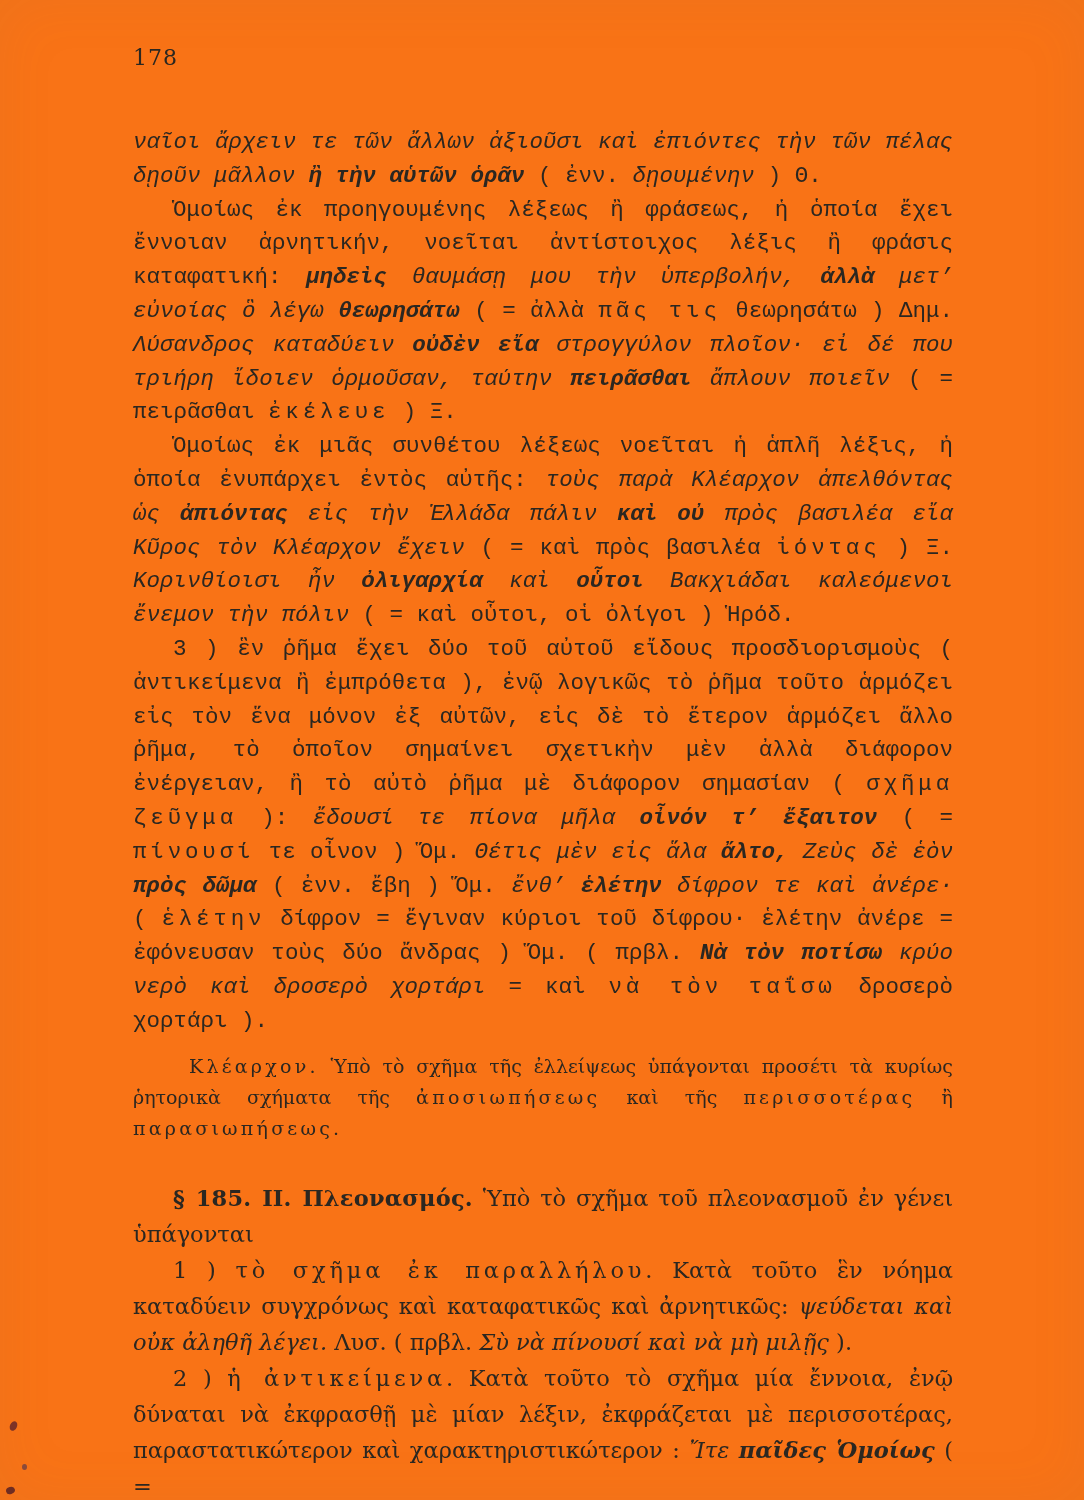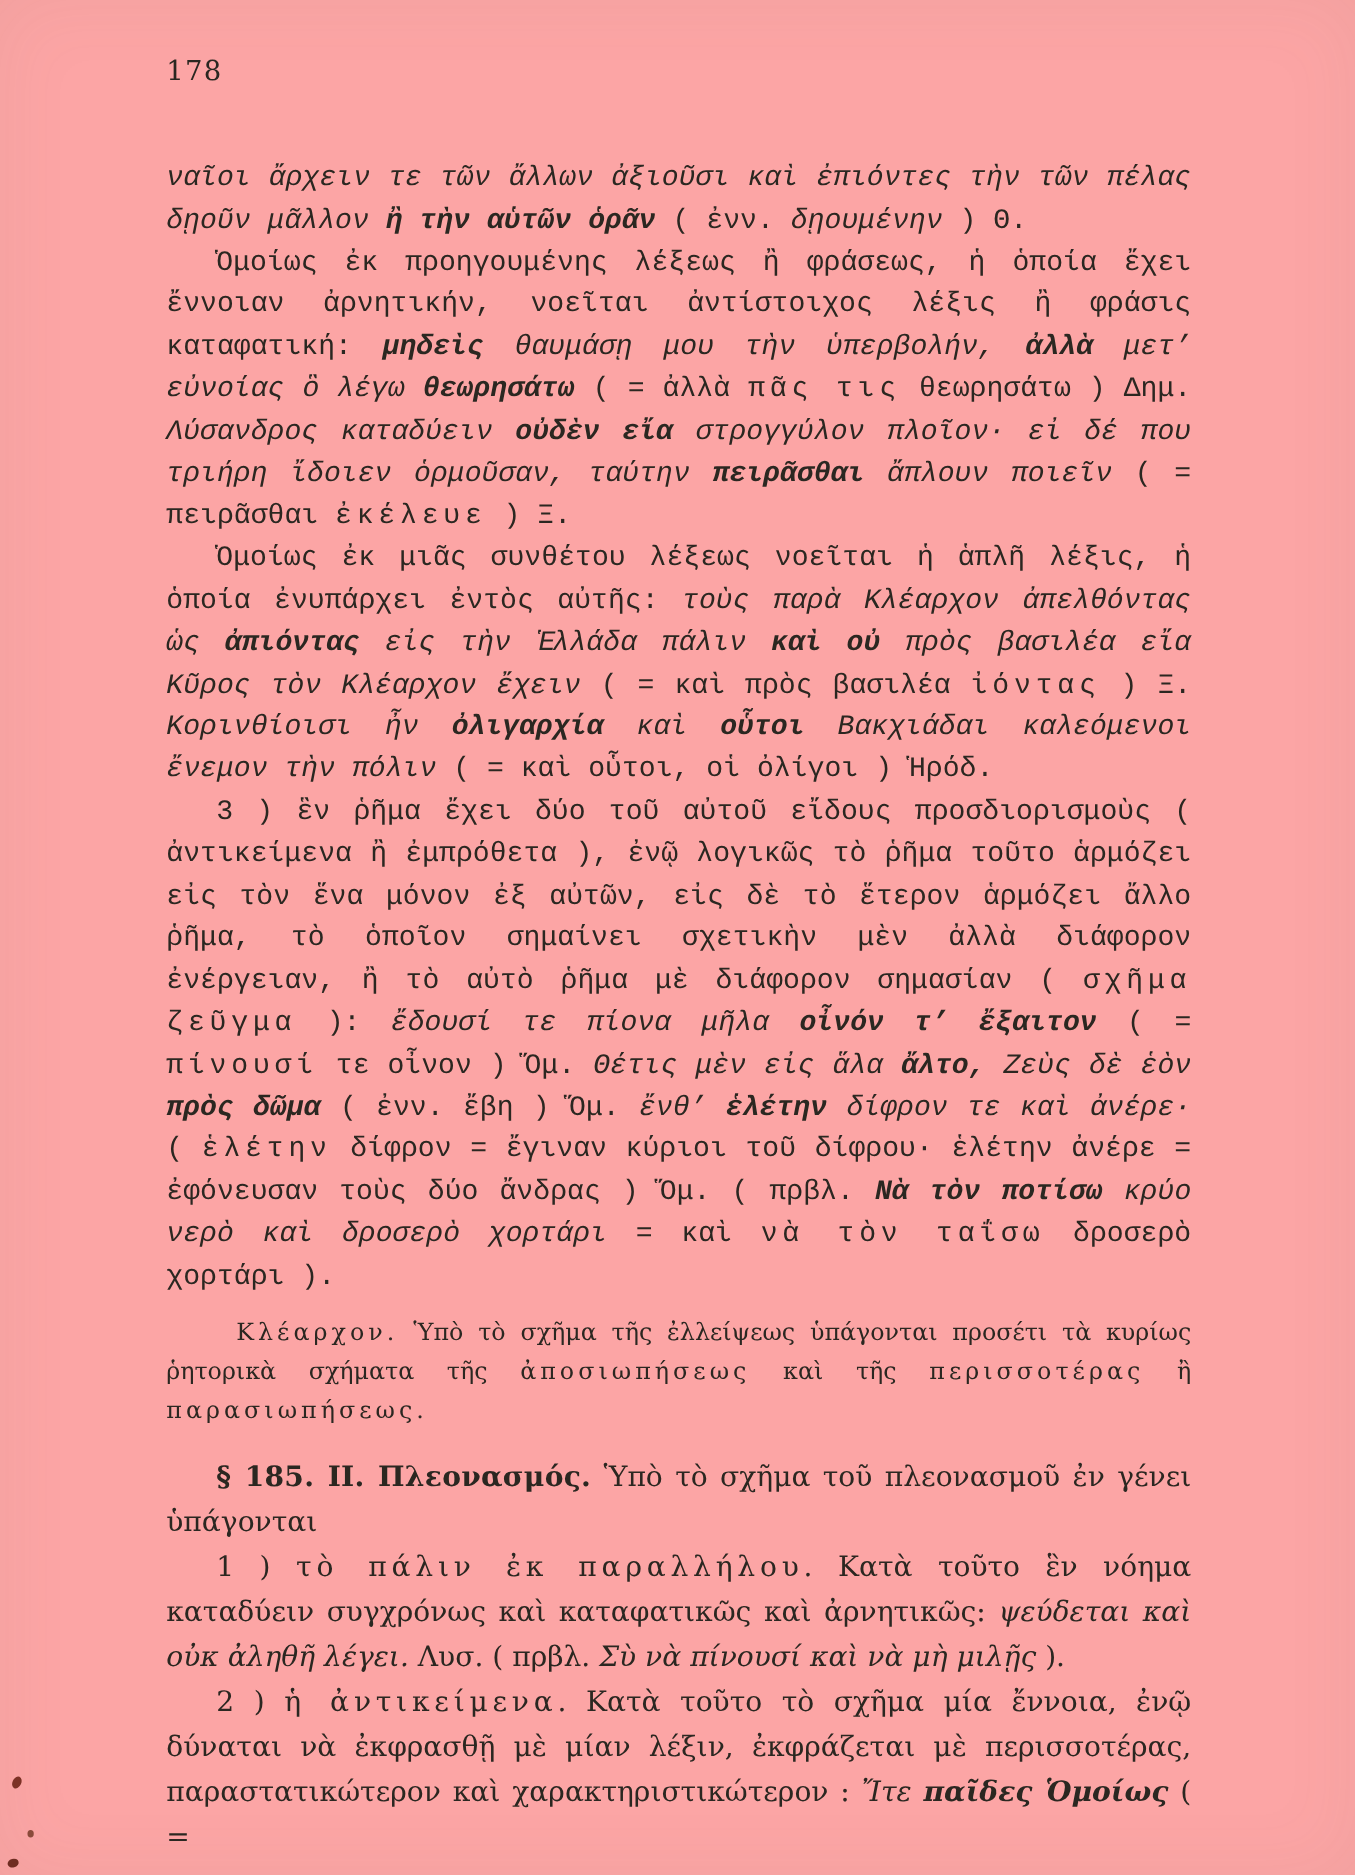--- a/index.html
+++ b/index.html
@@ -5,21 +5,21 @@
   html, body {
     margin: 0;
     padding: 0;
     background: #e8e6e0;
   }
   .page {
     position: relative;
     width: 1084px;
     height: 1500px;
     margin: 0 auto;
-    background: #fca5a5;
+    background: #f97316;
     color: #2b2721;
     font-family: "DejaVu Serif", "Liberation Serif", serif;
     overflow: hidden;
     box-shadow: inset 0 0 60px rgba(120,110,90,0.08);
   }
   .content {
     position: absolute;
     left: 133px;
     top: 46px;
     width: 820px;
@@ -46,21 +46,21 @@
   p.note {
     font-size: 19px;
     line-height: 31px;
     text-indent: 56px;
     margin-top: 12px;
   }
   p.section {
     font-size: 22.5px;
     line-height: 36px;
     text-indent: 40px;
-    margin-top: 20px;
+    margin-top: 36px;
   }
   p.item {
     font-size: 22.5px;
     line-height: 36px;
     text-indent: 40px;
   }
   .r-n  { font-style: normal; }
   .r-i  { font-style: italic; }
   .r-b  { font-weight: bold; }
   .r-bi { font-weight: bold; font-style: italic; }
@@ -81,20 +81,20 @@
 <div class="page">
   <div class="content">
     <p class="pageno">178</p>
     <div class="text-block">
         <p class="para first"><span class="r-i">ναῖοι ἄρχειν τε τῶν ἄλλων ἀξιοῦσι καὶ ἐπιόντες τὴν τῶν πέλας δῃοῦν μᾶλλον </span><span class="r-bi">ἢ τὴν αὑτῶν ὁρᾶν</span><span class="r-n"> ( ἐνν. </span><span class="r-i">δῃουμένην</span><span class="r-n"> ) Θ.</span></p>
         <p class="para"><span class="r-n">Ὁμοίως ἐκ προηγουμένης λέξεως ἢ φράσεως, ἡ ὁποία ἔχει ἔννοιαν ἀρνητικήν, νοεῖται ἀντίστοιχος λέξις ἢ φράσις καταφατική: </span><span class="r-bi">μηδεὶς</span><span class="r-i"> θαυμάσῃ μου τὴν ὑπερβολήν, </span><span class="r-bi">ἀλλὰ</span><span class="r-i"> μετ’ εὐνοίας ὃ λέγω </span><span class="r-bi">θεωρησάτω</span><span class="r-n"> ( = ἀλλὰ </span><span class="r-sp">πᾶς τις</span><span class="r-n"> θεωρησάτω ) Δημ. </span><span class="r-i">Λύσανδρος καταδύειν </span><span class="r-bi">οὐδὲν εἴα</span><span class="r-i"> στρογγύλον πλοῖον· εἰ δέ που τριήρη ἴδοιεν ὁρμοῦσαν, ταύτην </span><span class="r-bi">πειρᾶσθαι</span><span class="r-i"> ἄπλουν ποιεῖν</span><span class="r-n"> ( = πειρᾶσθαι </span><span class="r-sp">ἐκέλευε</span><span class="r-n"> ) Ξ.</span></p>
         <p class="para"><span class="r-n">Ὁμοίως ἐκ μιᾶς συνθέτου λέξεως νοεῖται ἡ ἁπλῆ λέξις, ἡ ὁποία ἐνυπάρχει ἐντὸς αὐτῆς: </span><span class="r-i">τοὺς παρὰ Κλέαρχον ἀπελθόντας ὡς </span><span class="r-bi">ἀπιόντας</span><span class="r-i"> εἰς τὴν Ἑλλάδα πάλιν </span><span class="r-bi">καὶ οὐ</span><span class="r-i"> πρὸς βασιλέα εἴα Κῦρος τὸν Κλέαρχον ἔχειν</span><span class="r-n"> ( = καὶ πρὸς βασιλέα </span><span class="r-sp">ἰόντας</span><span class="r-n"> ) Ξ. </span><span class="r-i">Κορινθίοισι ἦν </span><span class="r-bi">ὀλιγαρχία</span><span class="r-i"> καὶ </span><span class="r-bi">οὗτοι</span><span class="r-i"> Βακχιάδαι καλεόμενοι ἔνεμον τὴν πόλιν</span><span class="r-n"> ( = καὶ οὗτοι, οἱ ὀλίγοι ) Ἡρόδ.</span></p>
         <p class="para"><span class="r-n">3 ) ἓν ῥῆμα ἔχει δύο τοῦ αὐτοῦ εἴδους προσδιορισμοὺς ( ἀντικείμενα ἢ ἐμπρόθετα ), ἐνῷ λογικῶς τὸ ῥῆμα τοῦτο ἁρμόζει εἰς τὸν ἕνα μόνον ἐξ αὐτῶν, εἰς δὲ τὸ ἕτερον ἁρμόζει ἄλλο ῥῆμα, τὸ ὁποῖον σημαίνει σχετικὴν μὲν ἀλλὰ διάφορον ἐνέργειαν, ἢ τὸ αὐτὸ ῥῆμα μὲ διάφορον σημασίαν ( </span><span class="r-sp">σχῆμα ζεῦγμα</span><span class="r-n"> ): </span><span class="r-i">ἔδουσί τε πίονα μῆλα </span><span class="r-bi">οἶνόν τ’ ἔξαιτον</span><span class="r-n"> ( = </span><span class="r-sp">πίνουσί</span><span class="r-n"> τε οἶνον ) Ὅμ. </span><span class="r-i">Θέτις μὲν εἰς ἅλα </span><span class="r-bi">ἄλτο,</span><span class="r-i"> Ζεὺς δὲ ἑὸν </span><span class="r-bi">πρὸς δῶμα</span><span class="r-n"> ( ἐνν. ἔβη ) Ὅμ. </span><span class="r-i">ἔνθ’ </span><span class="r-bi">ἑλέτην</span><span class="r-i"> δίφρον τε καὶ ἀνέρε·</span><span class="r-n"> ( </span><span class="r-sp">ἑλέτην</span><span class="r-n"> δίφρον = ἔγιναν κύριοι τοῦ δίφρου· ἑλέτην ἀνέρε = ἐφόνευσαν τοὺς δύο ἄνδρας ) Ὅμ. ( πρβλ. </span><span class="r-bi">Νὰ τὸν ποτίσω</span><span class="r-i"> κρύο νερὸ καὶ δροσερὸ χορτάρι</span><span class="r-n"> = καὶ </span><span class="r-sp">νὰ τὸν ταΐσω</span><span class="r-n"> δροσερὸ χορτάρι ).</span></p>
         <p class="note"><span class="r-sp">Κλέαρχον.</span><span class="r-n"> Ὑπὸ τὸ σχῆμα τῆς ἐλλείψεως ὑπάγονται προσέτι τὰ κυρίως ῥητορικὰ σχήματα τῆς </span><span class="r-sp">ἀποσιωπήσεως</span><span class="r-n"> καὶ τῆς </span><span class="r-sp">περισσοτέρας</span><span class="r-n"> ἢ </span><span class="r-sp">παρασιωπήσεως</span><span class="r-n">.</span></p>
         <p class="section"><span class="r-b">§ 185. II. Πλεονασμός.</span><span class="r-n"> Ὑπὸ τὸ σχῆμα τοῦ πλεονασμοῦ ἐν γένει ὑπάγονται</span></p>
-        <p class="item"><span class="r-n">1 ) </span><span class="r-sp">τὸ πάλιν ἐκ παραλλήλου</span><span class="r-n">. Κατὰ τοῦτο ἓν νόημα καταδύειν συγχρόνως καὶ καταφατικῶς καὶ ἀρνητικῶς: </span><span class="r-i">ψεύδεται καὶ οὐκ ἀληθῆ λέγει.</span><span class="r-n"> Λυσ. ( πρβλ. </span><span class="r-i">Σὺ νὰ πίνουσί καὶ νὰ μὴ μιλῇς</span><span class="r-n"> ).</span></p>
+        <p class="item"><span class="r-n">1 ) </span><span class="r-sp">τὸ σχῆμα ἐκ παραλλήλου</span><span class="r-n">. Κατὰ τοῦτο ἓν νόημα καταδύειν συγχρόνως καὶ καταφατικῶς καὶ ἀρνητικῶς: </span><span class="r-i">ψεύδεται καὶ οὐκ ἀληθῆ λέγει.</span><span class="r-n"> Λυσ. ( πρβλ. </span><span class="r-i">Σὺ νὰ πίνουσί καὶ νὰ μὴ μιλῇς</span><span class="r-n"> ).</span></p>
         <p class="item"><span class="r-n">2 ) </span><span class="r-sp">ἡ ἀντικείμενα</span><span class="r-n">. Κατὰ τοῦτο τὸ σχῆμα μία ἔννοια, ἐνῷ δύναται νὰ ἐκφρασθῇ μὲ μίαν λέξιν, ἐκφράζεται μὲ περισσοτέρας, παραστατικώτερον καὶ χαρακτηριστικώτερον : </span><span class="r-i">Ἴτε </span><span class="r-bi">παῖδες Ὁμοίως</span><span class="r-n"> ( =</span></p>
       </div>
   </div>
   <span class="speck s1"></span>
   <span class="speck s2"></span>
   <span class="speck s3"></span>
 </div>
 
 </body></html>

